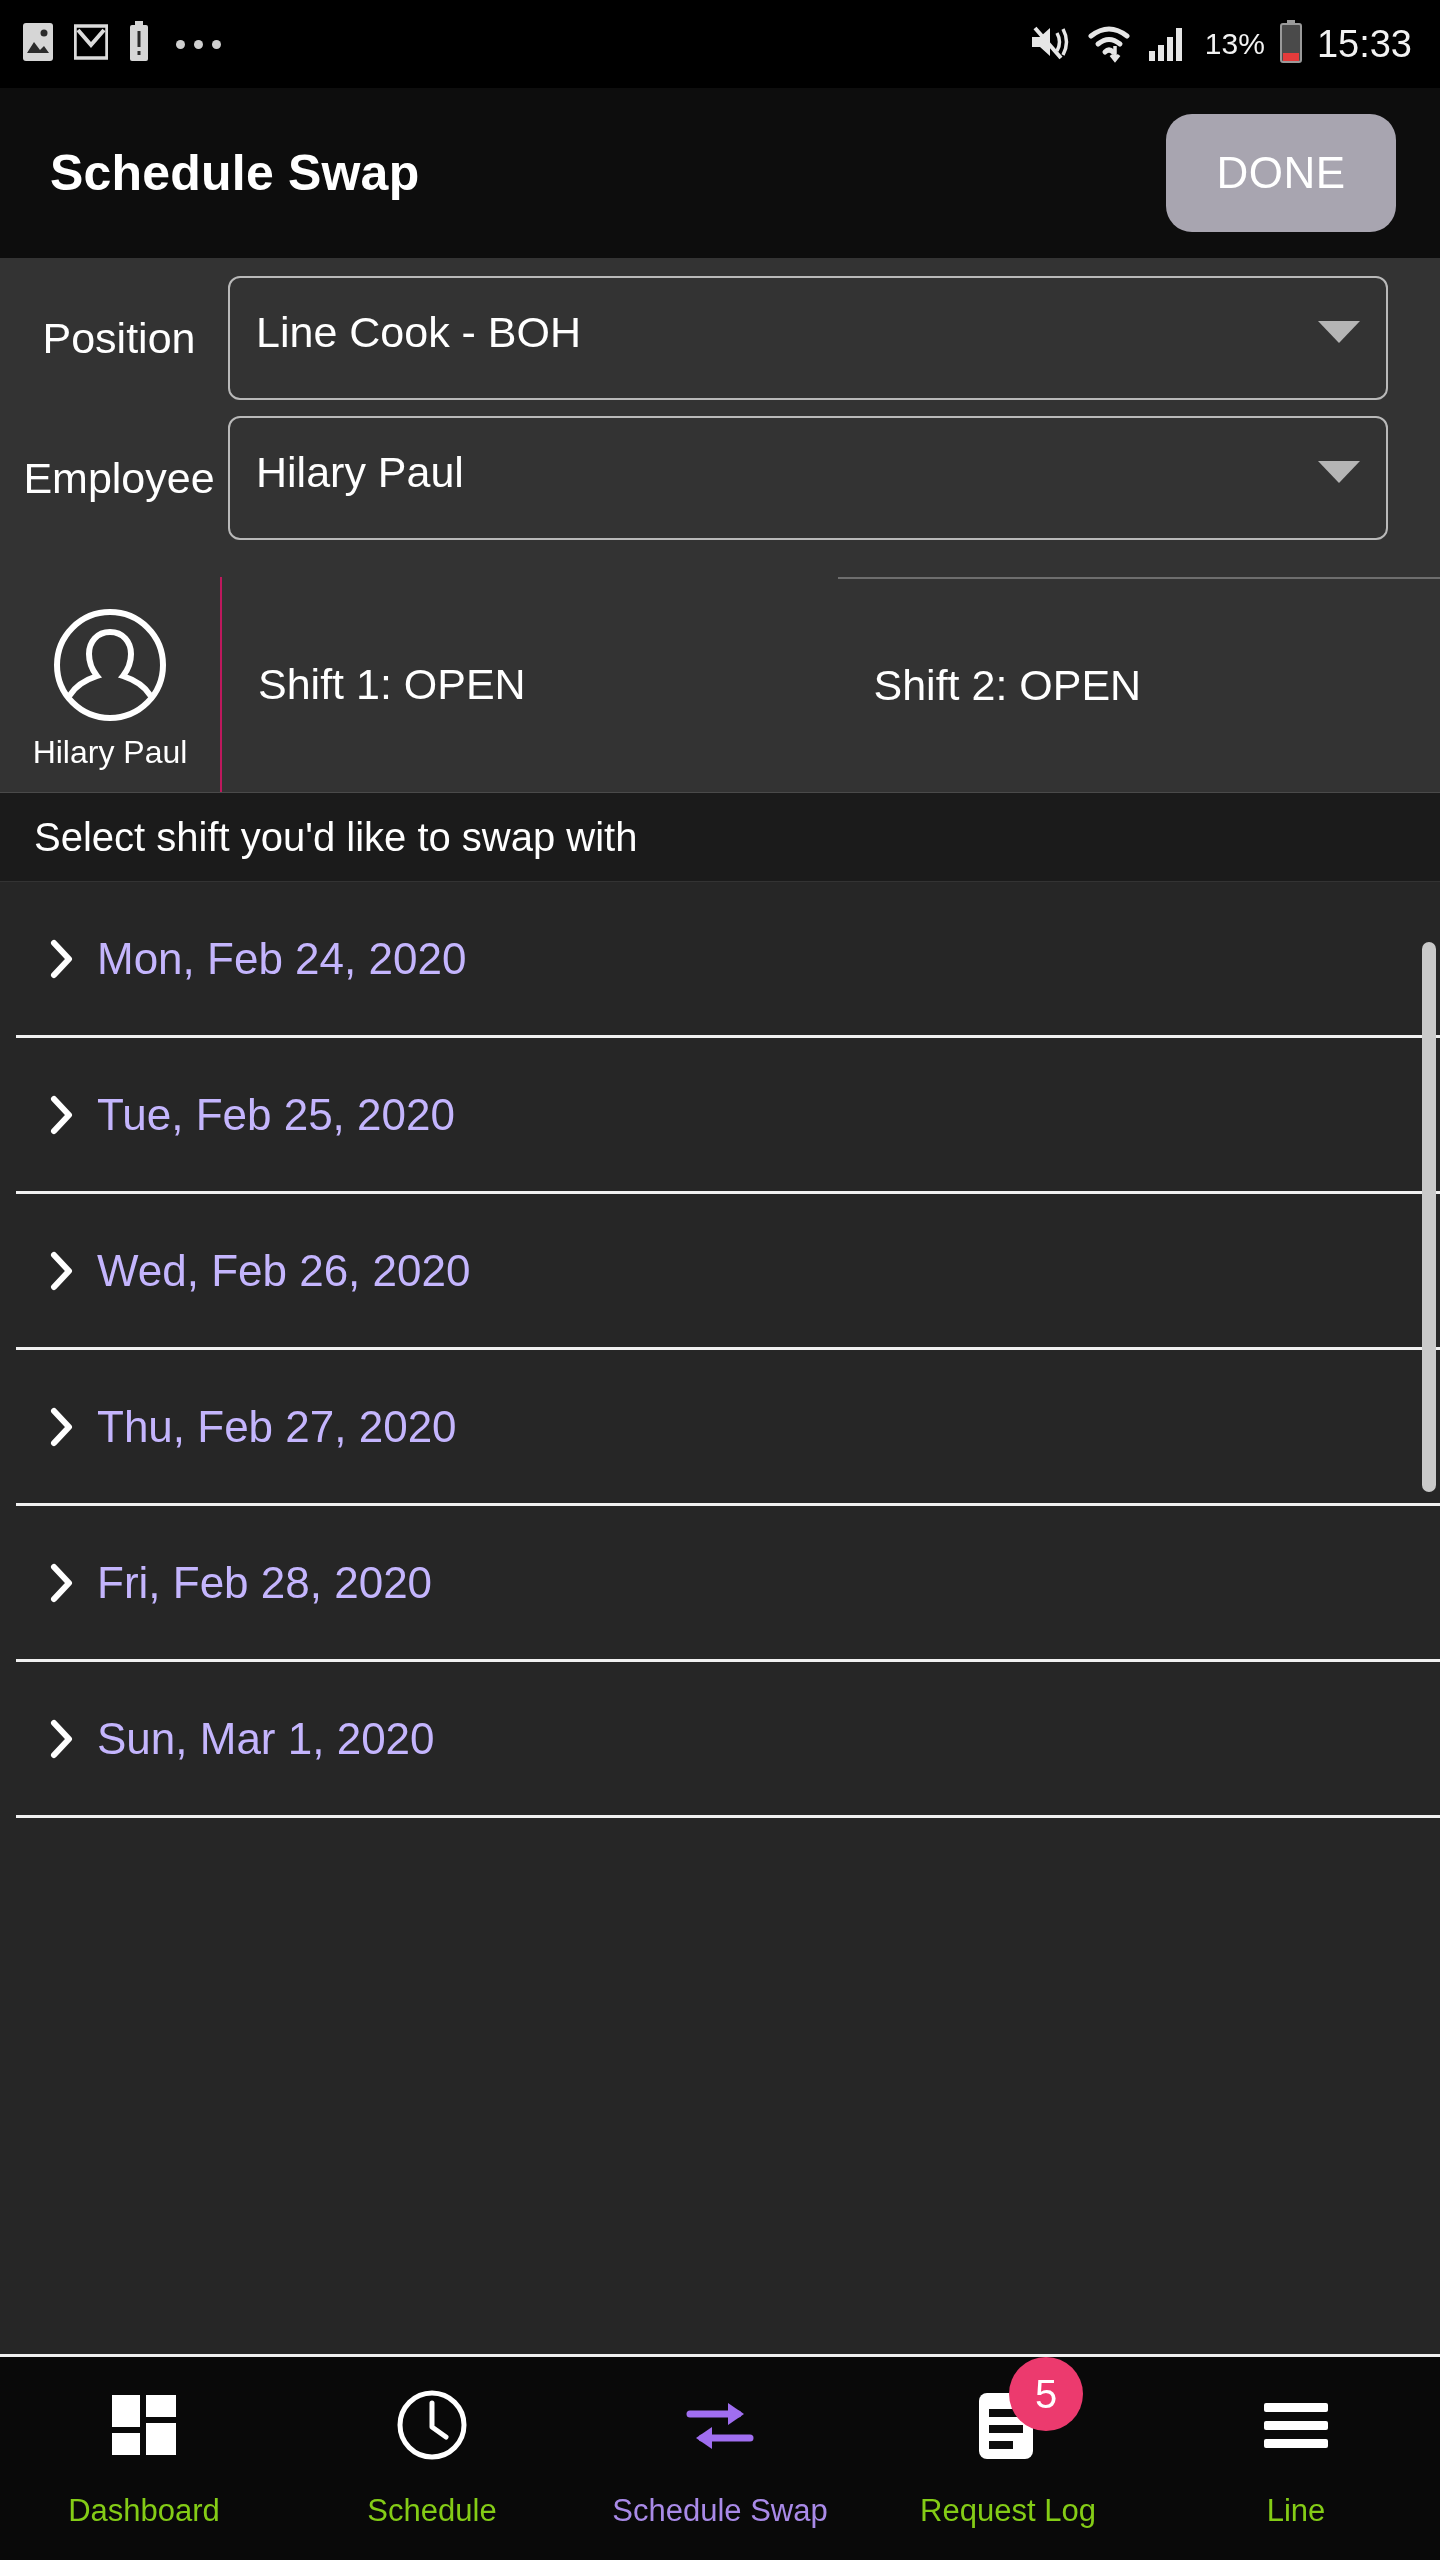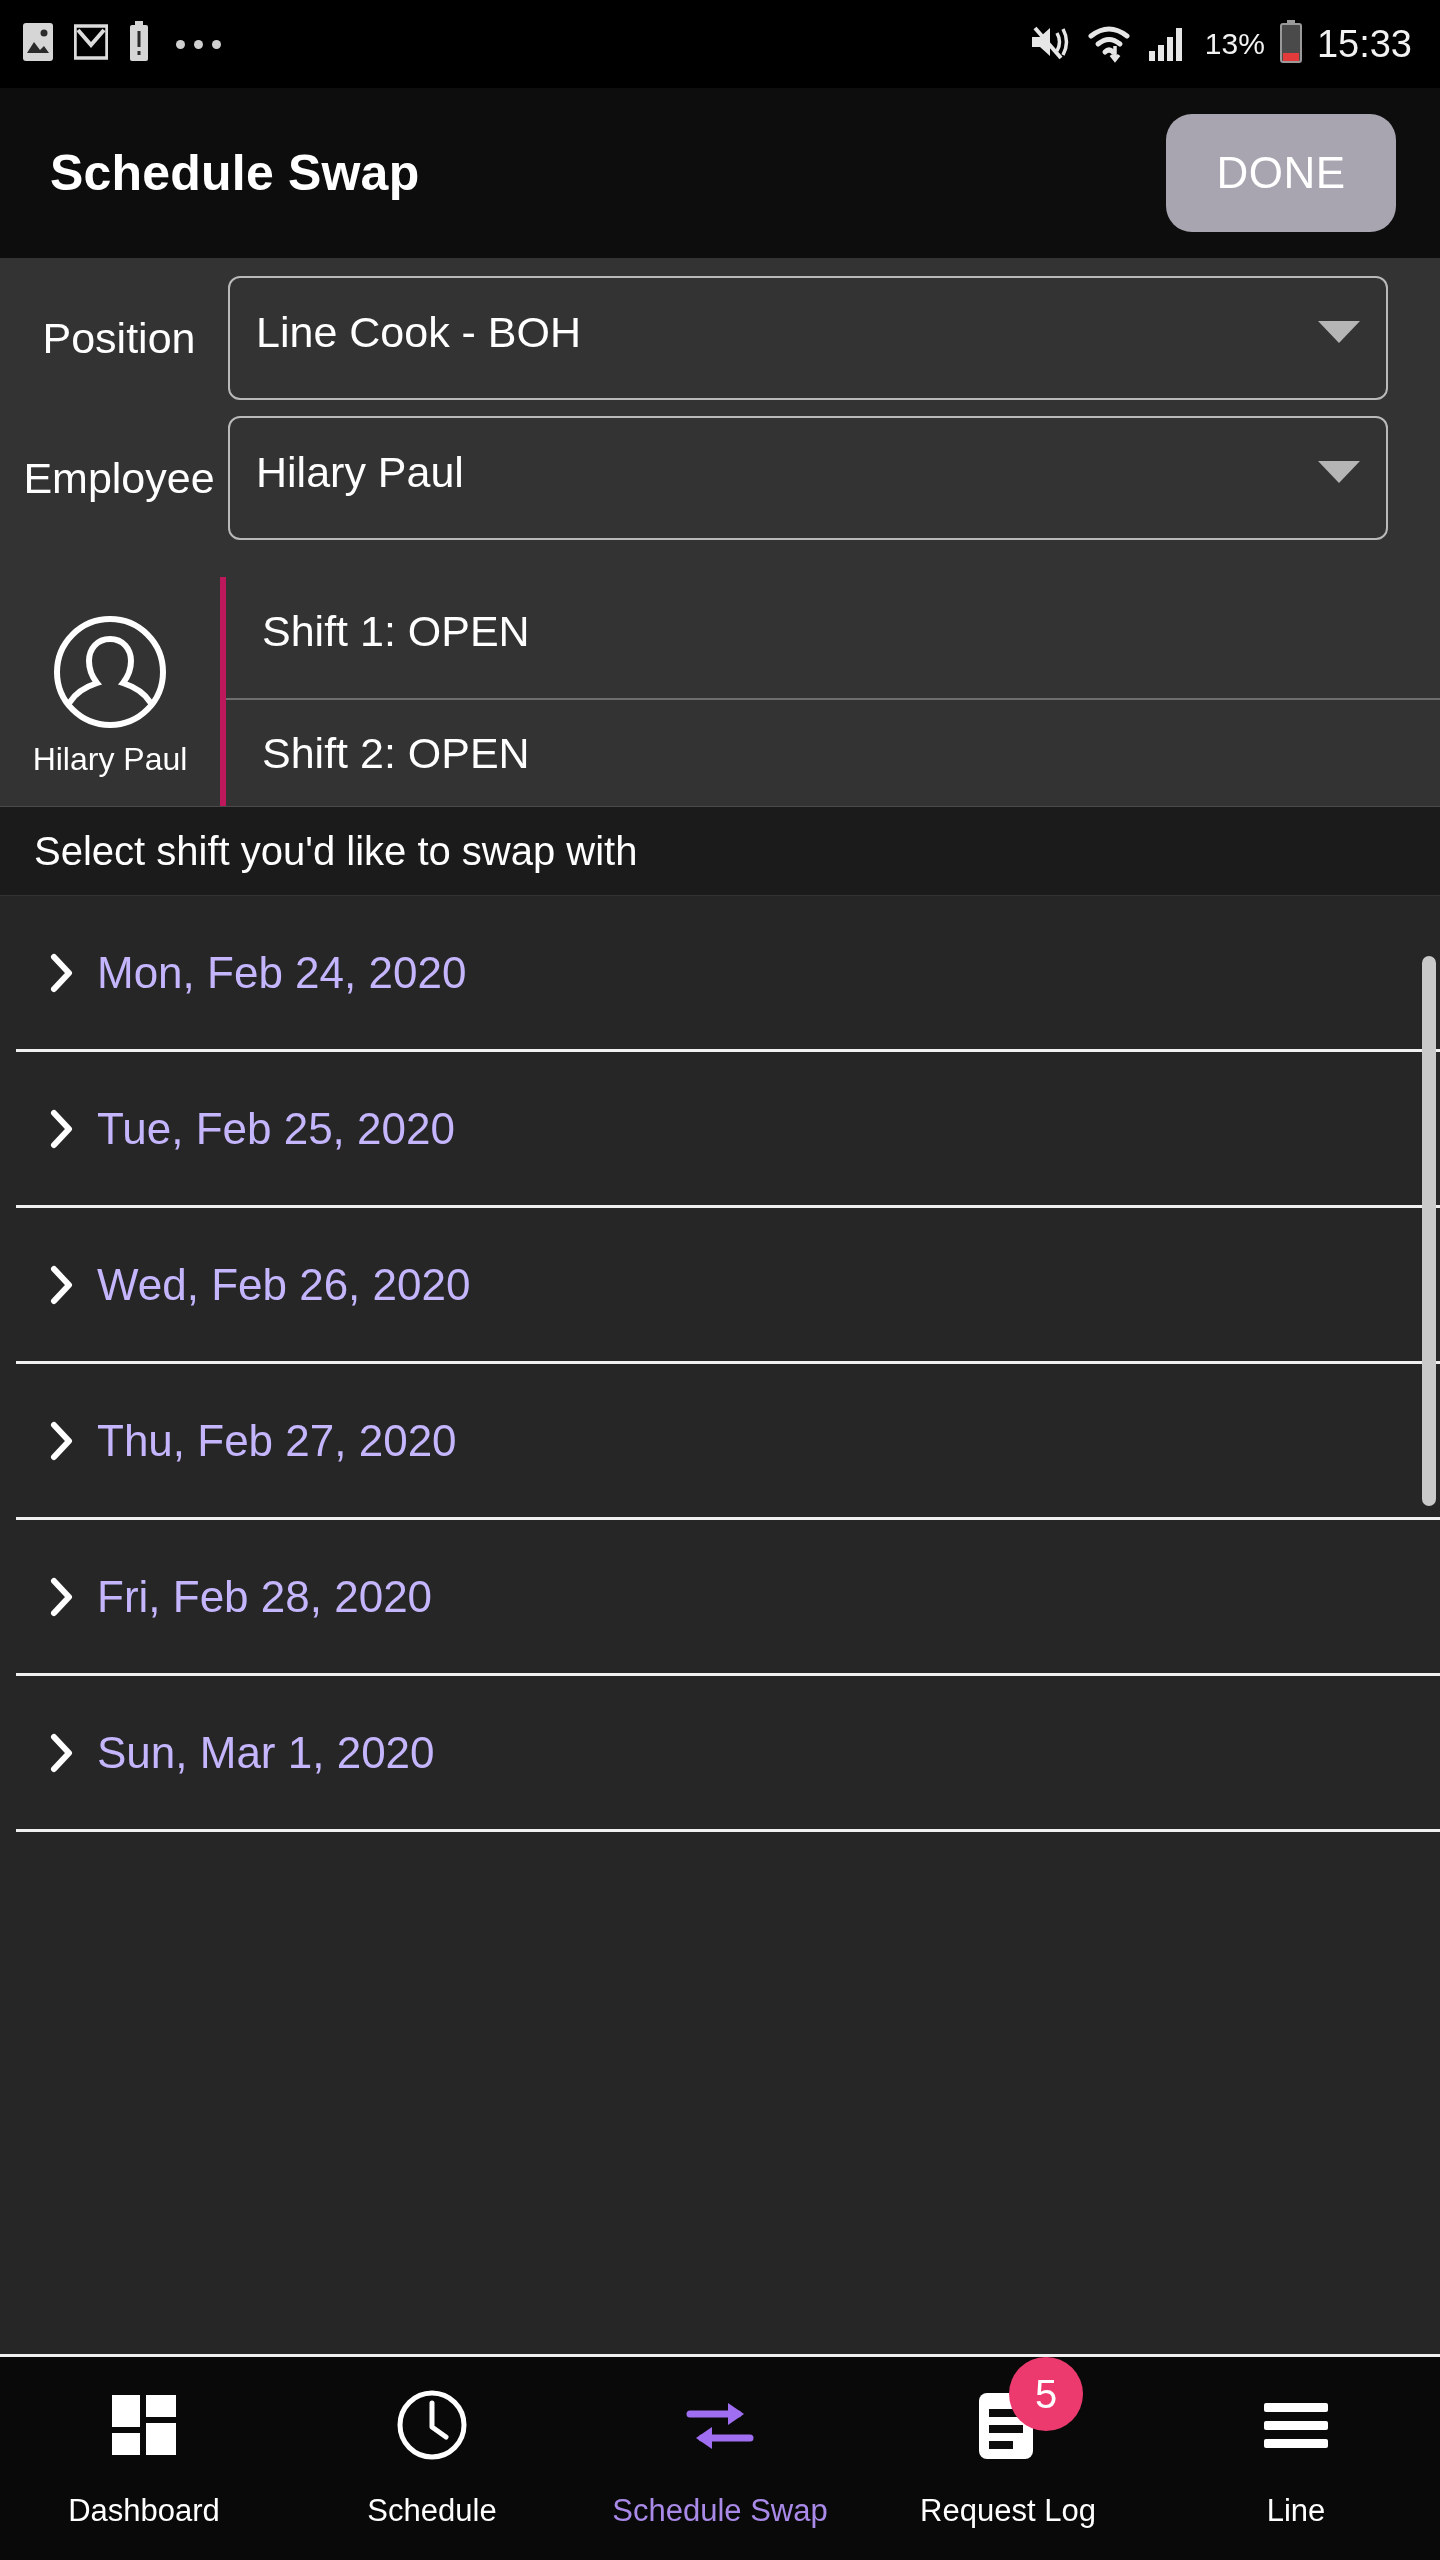--- a/index.html
+++ b/index.html
@@ -113,22 +113,22 @@
   .avatar-col {
     width:220px; flex:0 0 220px;
     display:flex; flex-direction:column;
     align-items:center; justify-content:center;
     padding-top:8px;
   }
   .avatar { width:118px; height:118px; display:block; }
   .avatar-name { color:#ffffff; font-size:32px; margin-top:10px; }
   .shifts-col {
     flex:1;
-    border-left:6px solid #be185d;
-    display:flex; flex-direction:column;gap:13px;
+    border-left:2px solid #be185d;
+    display:flex; flex-direction:row;gap:13px;
   }
   .shift-row {
     flex:1;
     display:flex; align-items:center;
     padding-left:36px;
     color:#ffffff; font-size:43px;
     cursor:pointer;
     min-height:108px;
   }
   .shift-row + .shift-row { border-top:2px solid #6e6e6e; }
@@ -180,21 +180,21 @@
     cursor:pointer;
     position:relative;
   }
   .nav-icon-wrap {
     height:84px;
     display:flex; align-items:center; justify-content:center;
     position:relative;
   }
   .nav-label {
     margin-top:26px;
-    font-size:31px; color:#ffffff;
+    font-size:31px; color:#84cc16;
   }
   .nav-item.active .nav-label { color:#a98ae8; }
   .badge {
     position:absolute;
     top:-26px; right:-42px;
     width:74px; height:74px;
     border-radius:50%;
     background:#ec3a6e;
     color:#ffffff; font-size:40px;
     display:flex; align-items:center; justify-content:center;

